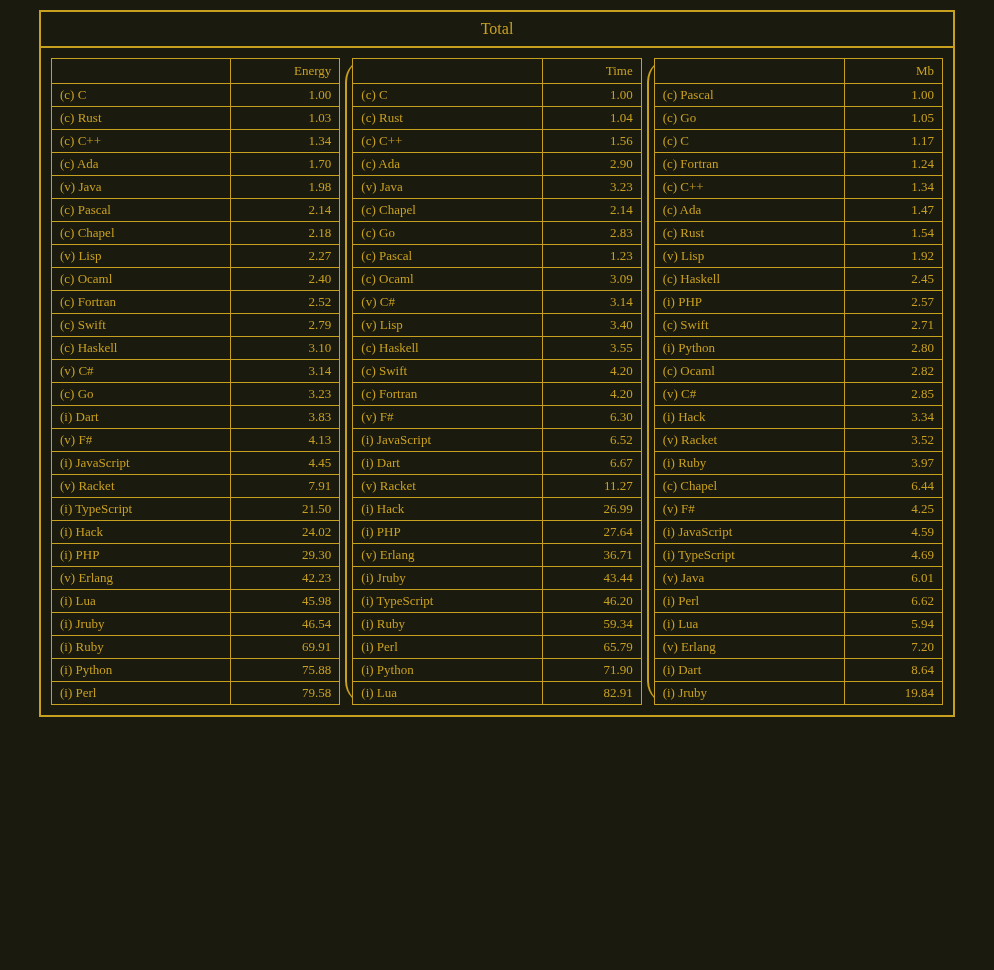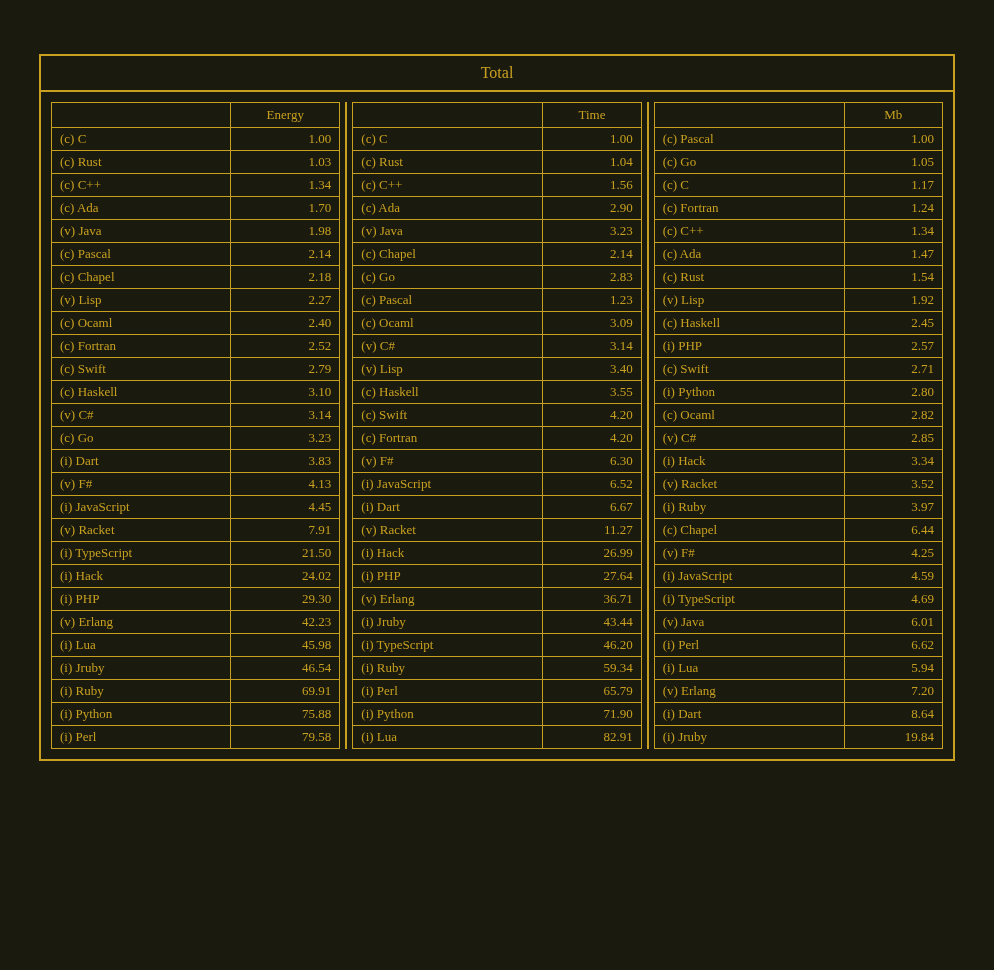--- a/index.html
+++ b/index.html
@@ -9,21 +9,20 @@
       color: #c8a020;
       display: flex;
       justify-content: center;
       align-items: flex-start;
       min-height: 970px;
       padding: 10px;
     }
     .outer-container {
       width: 916px;
       border: 2px solid #c8a020;
-      margin-top: 44px;
     }
     .title-bar {
       background: #1a1a0e;
       border-bottom: 2px solid #c8a020;
       text-align: center;
       padding: 8px 0;
       font-size: 16px;
       font-weight: normal;
       color: #c8a020;
     }
@@ -33,30 +32,31 @@
       padding: 10px 5px;
       gap: 0;
       background: #1a1a0e;
     }
     .table-section {
       flex: 1;
       padding: 0 5px;
     }
     .table-section + .table-section {
       border-left: 2px solid #c8a020;
+      border-radius: 24px;
     }
     table {
       width: 100%;
       border-collapse: collapse;
       font-size: 13px;
     }
     th {
       border: 1px solid #c8a020;
       padding: 4px 8px;
-      text-align: center;
+      text-align: right;
       font-weight: normal;
       background: #1a1a0e;
       color: #c8a020;
     }
     td {
       border: 1px solid #c8a020;
       padding: 3px 8px;
       color: #c8a020;
       background: #1a1a0e;
     }

